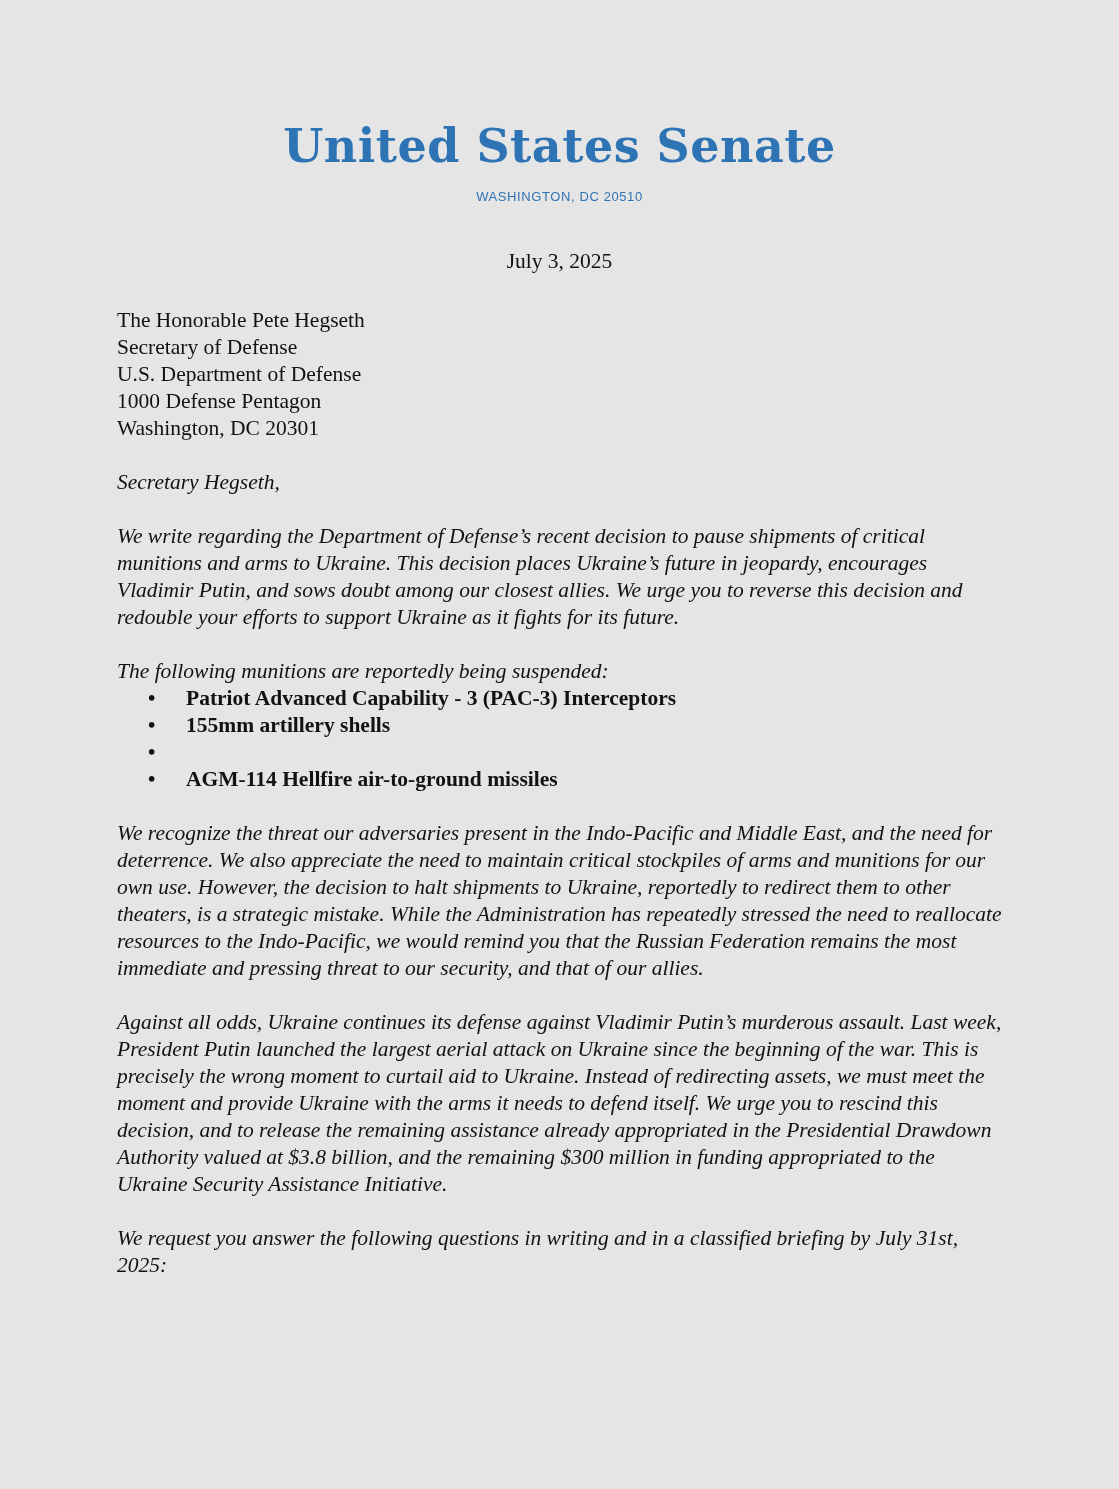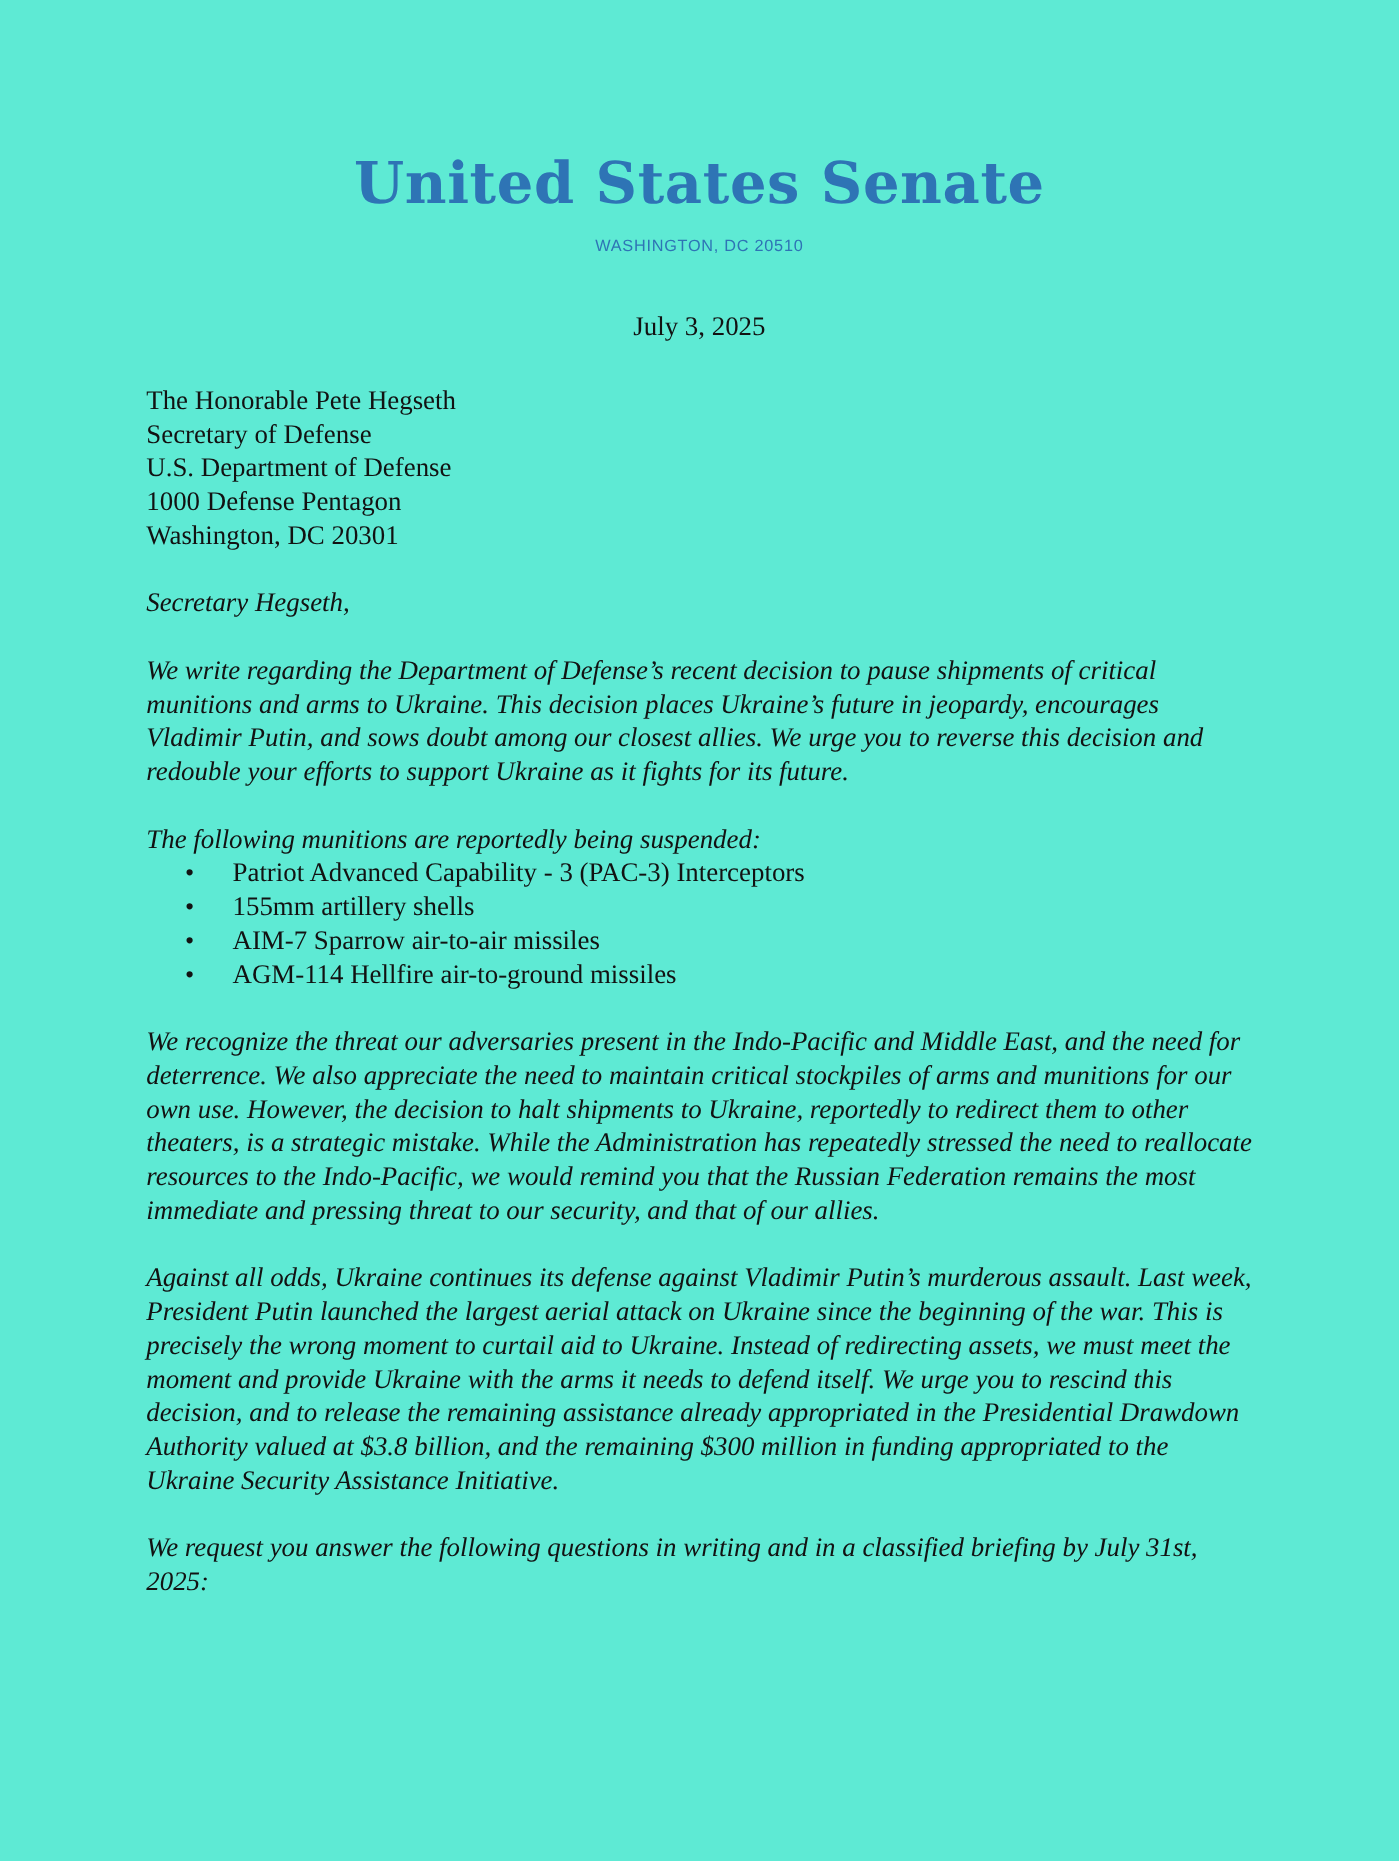--- a/index.html
+++ b/index.html
@@ -9,21 +9,21 @@
   * { box-sizing: border-box; }
   html, body {
     margin: 0;
     padding: 0;
     background: #ffffff;
   }
   .page {
     width: 1119px;
     min-height: 1489px;
     margin: 0 auto;
-    background: #5eead4;
+    background: #e5e5e5;
     padding: 122px 117px 60px 117px;
     font-family: "Liberation Serif", serif;
     font-size: 21.5px;
     line-height: 27px;
     color: var(--text-black);
   }
   .letterhead {
     text-align: center;
   }
   .senate-title {
@@ -57,20 +57,21 @@
     font-style: italic;
   }
   ul.munitions {
     list-style: none;
     margin: 0;
     padding: 0;
   }
   ul.munitions li {
     display: flex;
     align-items: flex-end;
+    font-weight: bold;
   }
   .bullet {
     flex-shrink: 0;
     margin-left: 31px;
     width: 38px;
   }
   .bullet::before {
     content: "\2022";
     font-size: 21px;
   }
@@ -105,21 +106,20 @@
       <li>
           <span class="bullet"></span>
           <span>Patriot Advanced Capability - 3 (PAC-3) Interceptors</span>
         </li>
       <li>
           <span class="bullet"></span>
           <span>155mm artillery shells</span>
         </li>
       <li>
           <span class="bullet"></span>
-          <span>AIM-7 Sparrow air-to-air missiles</span>
         </li>
       <li>
           <span class="bullet"></span>
           <span>AGM-114 Hellfire air-to-ground missiles</span>
         </li>
     </ul>
   </div>
 
   <p>We recognize the threat our adversaries present in the Indo-Pacific and Middle East, and the need for deterrence. We also appreciate the need to maintain critical stockpiles of arms and munitions for our own use. However, the decision to halt shipments to Ukraine, reportedly to redirect them to other theaters, is a strategic mistake. While the Administration has repeatedly stressed the need to reallocate resources to the Indo-Pacific, we would remind you that the Russian Federation remains the most immediate and pressing threat to our security, and that of our allies.</p>
 

